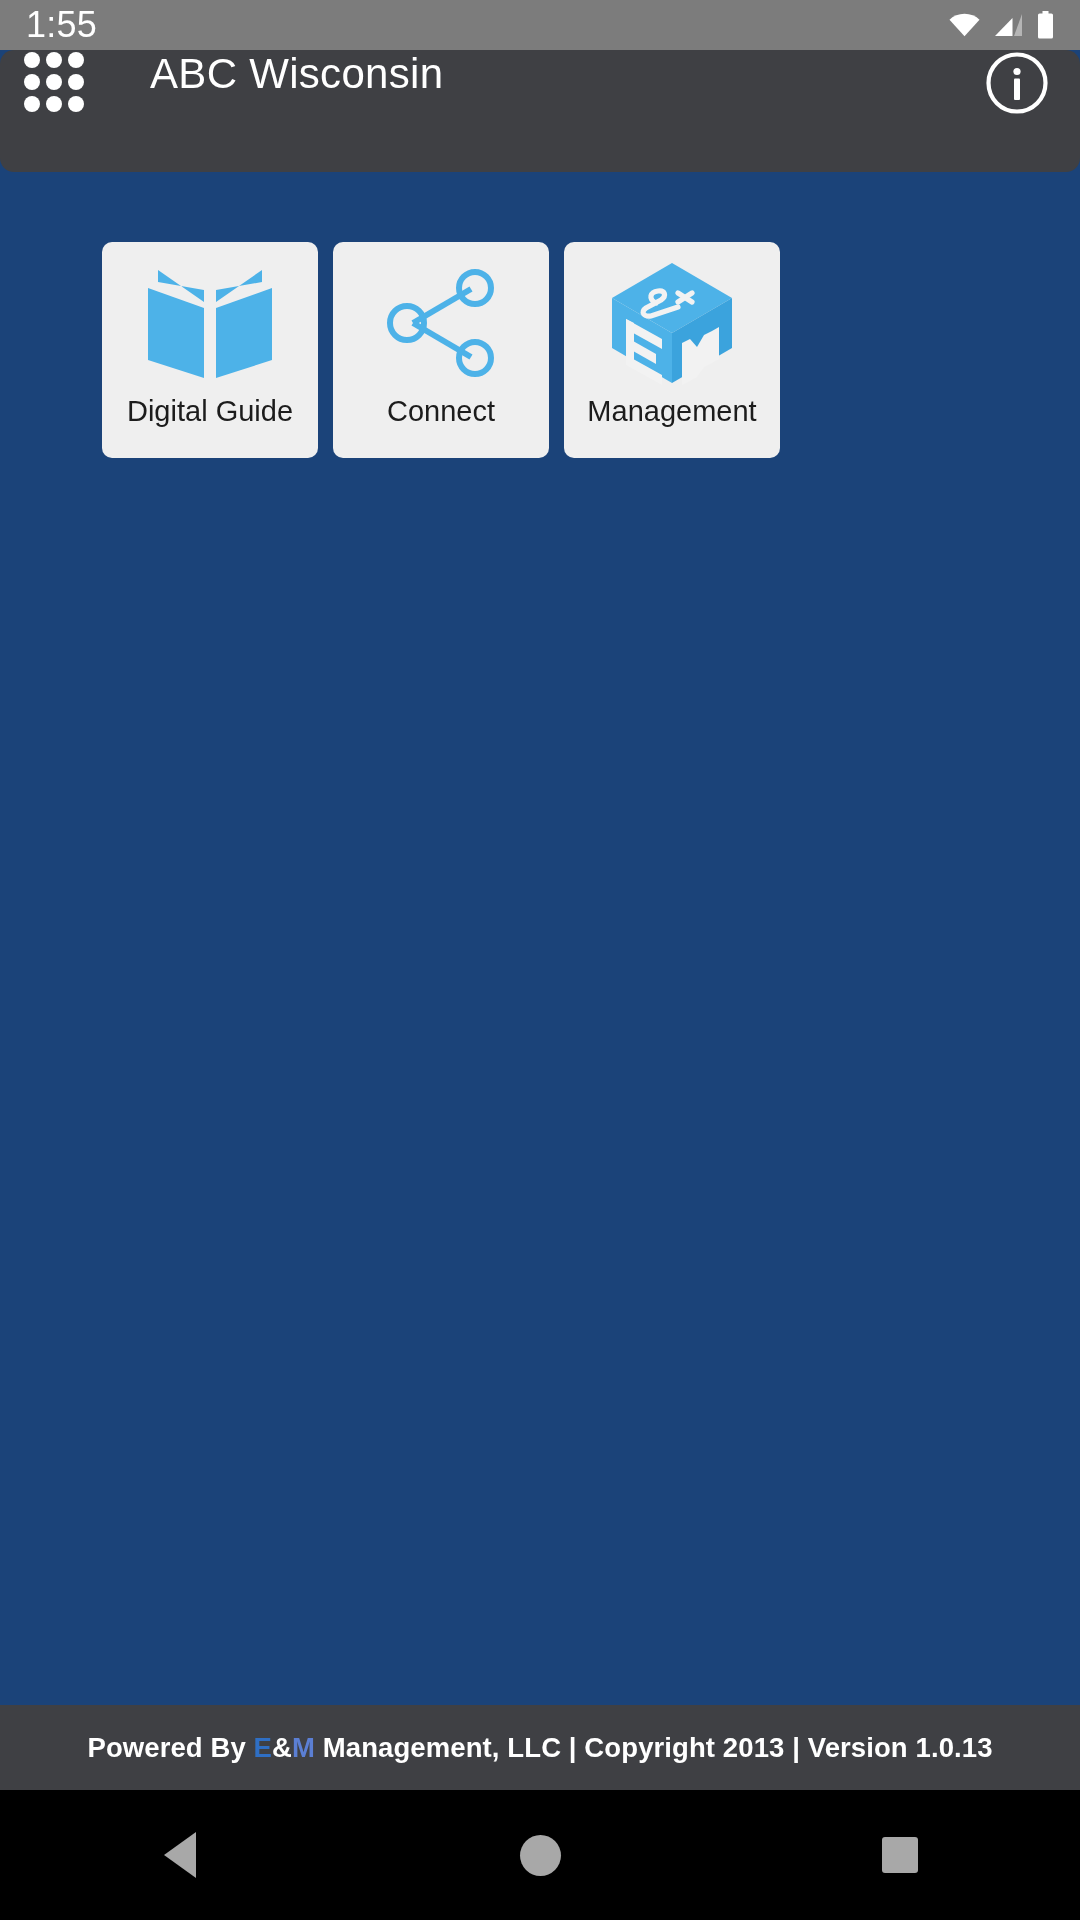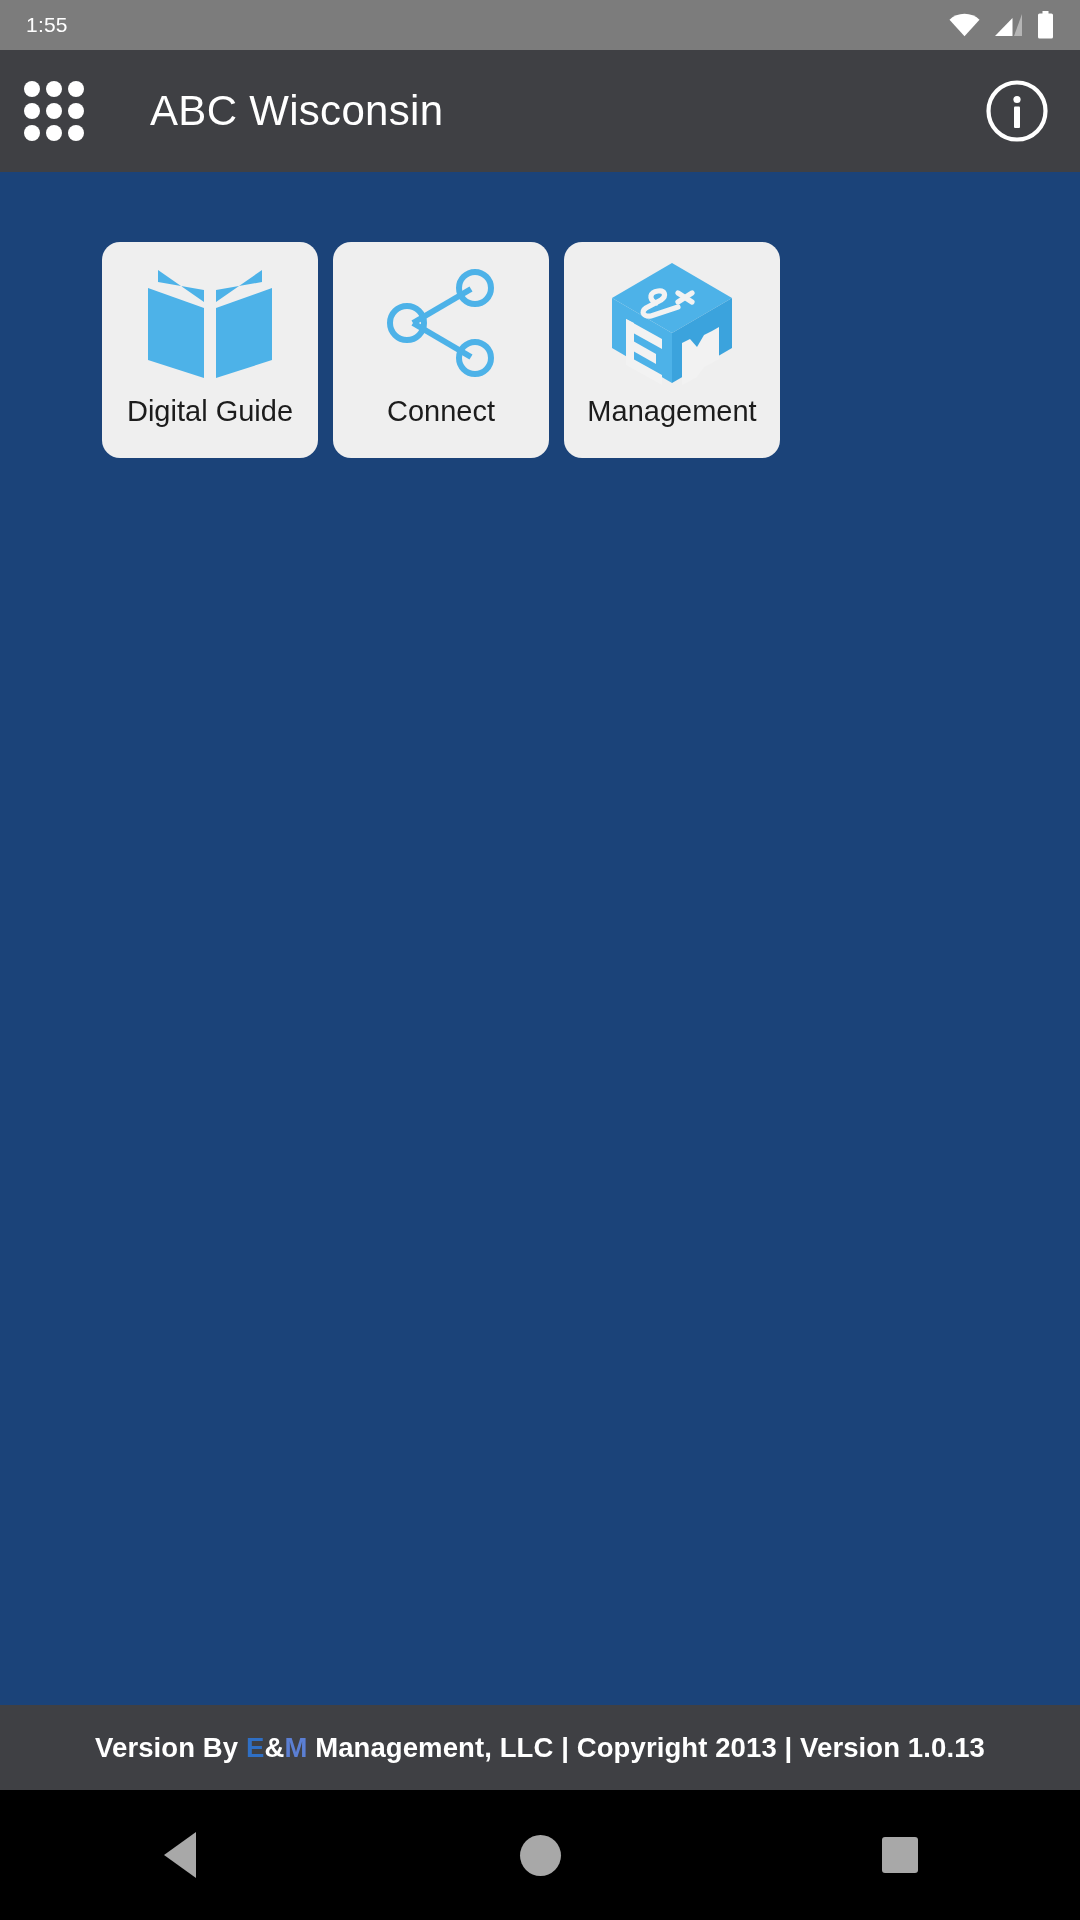--- a/index.html
+++ b/index.html
@@ -14,39 +14,40 @@
   
   .status-bar{
     height:50px; width:100%;
     background:#7c7c7c;
     display:flex; align-items:center;
     padding:0 26px;
     position:relative;
   }
   .status-time{
     color:#ffffff;
-    font-size:21px;
+    font-size:36px;
     letter-spacing:.2px;
     font-weight:400;
     text-align:center;
   }
   .status-icons{
     margin-left:auto;
     display:flex; align-items:center; gap:14px;
   }
   .ic-wifi{ width:31px; height:24px; display:block; }
   .ic-signal{ width:29px; height:24px; display:block; }
   .ic-battery{ width:17px; height:28px; display:block; }
 
   
   .app-bar{
     height:122px; width:100%;
     background:#3f4044;
-    display:flex; align-items:center;
+    display:flex; align-items:flex-start;
     padding:0 30px 0 22px;
+    border-radius:14px;
   }
   .grid-icon{
     width:64px; height:64px;
     display:grid;
     grid-template-columns:repeat(3,1fr);
     grid-template-rows:repeat(3,1fr);
     gap:6px;
     padding:2px;
     flex:0 0 auto;
   }
@@ -81,21 +82,21 @@
   .tile-grid{
     display:flex;
     flex-wrap:wrap;
     padding:70px 0 0 102px;
     width:100%;
     gap:0;
   }
   .tile{
     width:216px; height:216px;
     background:#efefef;
-    border-radius:18px;
+    border-radius:10px;
     margin:0 15px 16px 0;
     display:flex;
     flex-direction:column;
     align-items:center;
     justify-content:flex-start;
     padding-top:14px;
     position:relative;
     cursor:pointer;
   }
   .tile-icon{
@@ -280,21 +281,21 @@
         </svg>
       </div>
       <div class="tile-label">Management</div>
     </div>
 
   </div>
 </div>
 
 <div class="footer">
   <div class="footer-text">
-    <span>Version By </span><span class="e">E</span><span>&amp;</span><span class="m">M</span><span> Management, LLC | Copyright 2013 | Version 1.0.13</span>
+    <span>Powered By </span><span class="e">E</span><span>&amp;</span><span class="m">M</span><span> Management, LLC | Copyright 2013 | Version 1.0.13</span>
   </div>
 </div>
 
 <div class="nav-bar">
   <div class="nav-btn">
     <span class="nav-back"></span>
   </div>
   <div class="nav-btn">
     <span class="nav-home"></span>
   </div>

